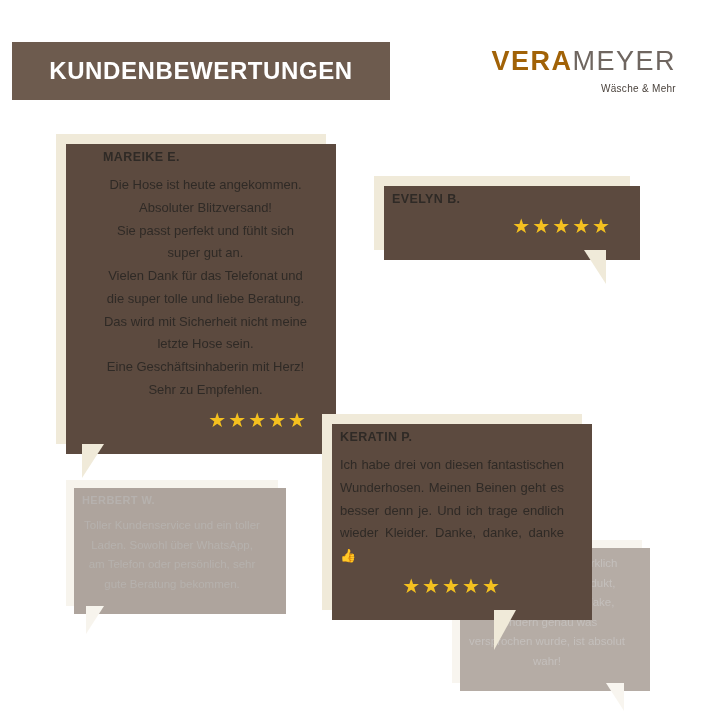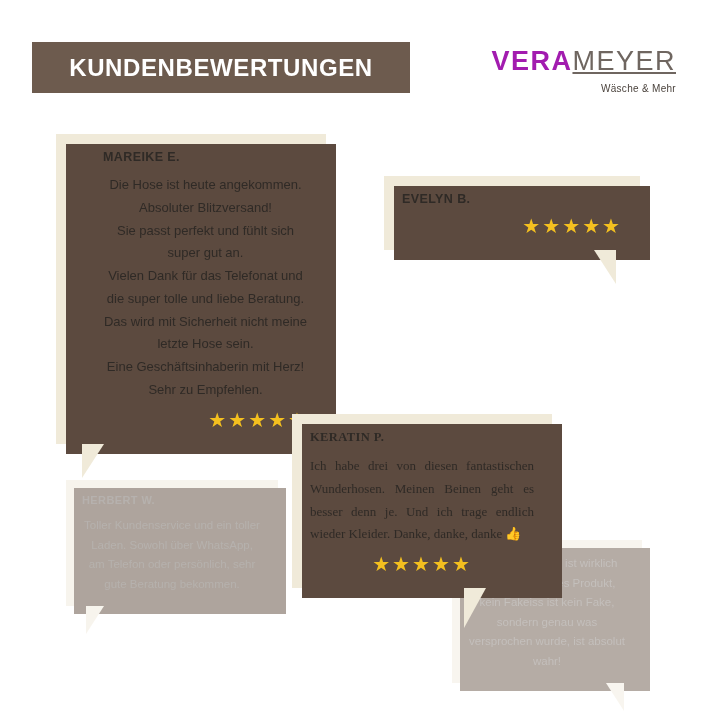--- a/index.html
+++ b/index.html
@@ -16,24 +16,24 @@
   .page {
     position: relative;
     width: 720px;
     height: 720px;
     background: #ffffff;
   }
 
   
   .header-banner {
     position: absolute;
-    left: 32px;
+    left: 12px;
     top: 42px;
     width: 378px;
-    height: 51px;
+    height: 58px;
     background: #6d5b4e;
     display: flex;
     align-items: center;
     justify-content: center;
   }
   .header-banner .title {
     color: #ffffff;
     font-size: 24px;
     font-weight: bold;
     letter-spacing: 0.6px;
@@ -46,22 +46,22 @@
     text-align: right;
   }
   .brand .brand-line {
     font-size: 27px;
     letter-spacing: 1.5px;
     color: #3d3631;
     font-family: "Liberation Sans", sans-serif;
     line-height: 1;
     white-space: nowrap;
   }
-  .brand .brand-strong { font-weight: bold; color: #a21caf; }
-  .brand .brand-light  { font-weight: normal; color: #6f6660; text-decoration: underline; }
+  .brand .brand-strong { font-weight: bold; color: #a16207; }
+  .brand .brand-light  { font-weight: normal; color: #6f6660; }
   .brand .brand-sub {
     margin-top: 8px;
     font-size: 10px;
     color: #4b433d;
     letter-spacing: 0.3px;
   }
 
   
   .bubble {
     position: absolute;
@@ -107,37 +107,36 @@
     position: absolute; left: 10px; top: 10px; width: 270px; height: 100%;
     background: #5c4a3f; z-index: -1;
   }
   #bubble-mareike .tail {
     left: 26px; bottom: -34px;
     border-left: 22px solid #f0ead9;
     border-bottom: 34px solid transparent;
   }
 
   #bubble-evelyn {
-    left: 384px; top: 176px; width: 256px;
+    left: 374px; top: 176px; width: 256px;
     z-index: 7;
   }
   #bubble-evelyn .sh {
     position: absolute; left: 10px; top: 10px; width: 256px; height: 100%;
     background: #5c4a3f; z-index: -1;
   }
   #bubble-evelyn .tail {
     right: 24px; bottom: -34px;
     border-right: 22px solid #f0ead9;
     border-bottom: 34px solid transparent;
   }
 
   #bubble-keratin {
-    left: 292px; top: 414px; width: 260px;
+    left: 322px; top: 414px; width: 260px;
     z-index: 9;
-    font-family: Liberation Serif, serif;
   }
   #bubble-keratin .sh {
     position: absolute; left: 10px; top: 10px; width: 260px; height: 100%;
     background: #5c4a3f; z-index: -1;
   }
   #bubble-keratin .tail {
     left: 172px; bottom: -40px;
     border-left: 22px solid #f0ead9;
     border-bottom: 40px solid transparent;
   }

